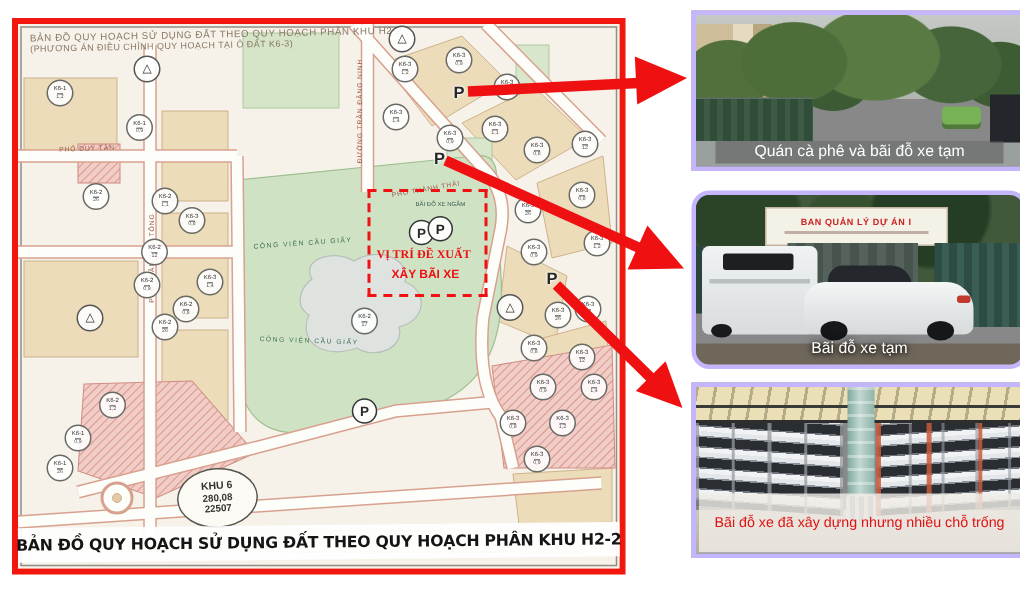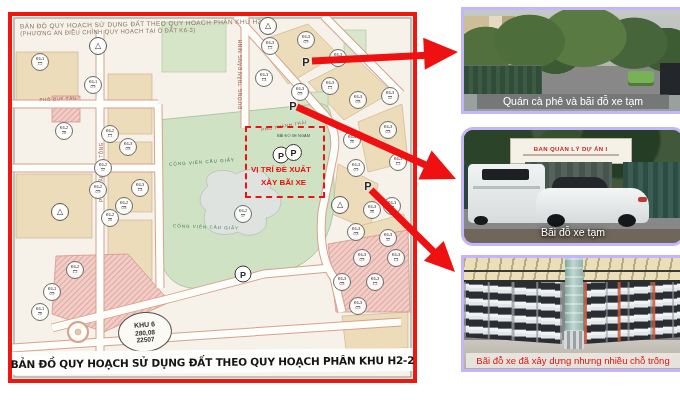--- a/index.html
+++ b/index.html
@@ -26,21 +26,21 @@
   .p-mark{position:absolute;font-size:11px;font-weight:900;color:#26262a;transform:translate(-50%,-50%);
           text-shadow:0 0 2px #fff,0 0 2px #fff;}
   .p-circle{position:absolute;width:15px;height:15px;border:1.3px solid #35353a;border-radius:50%;background:#fdfdfa;
             transform:translate(-50%,-50%);display:flex;align-items:center;justify-content:center;
             font-size:9px;font-weight:800;color:#2a2a2e;}
   #proposal-box{position:absolute;left:233px;top:110px;width:76px;height:68px;z-index:4;
                 border:2.5px dashed #f01212;}
   #proposal-box .note{position:absolute;left:30px;top:5px;font-size:4px;color:#3c5a4e;white-space:nowrap;}
   #proposal-box .pp{position:absolute;left:38px;top:16px;width:15px;height:15px;border:1.4px solid #333;border-radius:50%;
                     background:#fdfdfa;display:flex;align-items:center;justify-content:center;font-size:9px;font-weight:800;color:#222;}
-  #proposal-box .l1{position:absolute;left:4px;top:37px;width:86px;font-size:8px;font-weight:700;color:#ee1010;white-space:nowrap;}
+  #proposal-box .l1{position:absolute;left:4px;top:37px;width:86px;font-size:8px;font-weight:700;color:#ee1010;white-space:nowrap;font-family:Liberation Serif, serif;}
   #proposal-box .l2{position:absolute;left:14px;top:50px;font-size:8px;font-weight:700;color:#ee1010;white-space:nowrap;}
   #stamp{position:absolute;left:106px;top:296px;width:52px;height:38px;z-index:4;border:1.5px solid #55554f;
          border-radius:50%;background:#fbfaf4;transform:rotate(-4deg);
          display:flex;flex-direction:column;align-items:center;justify-content:center;line-height:1.15;color:#33332f;}
   #stamp .s1{font-size:7px;font-weight:700;}
   #stamp .s2,#stamp .s3{font-size:6.5px;font-weight:700;}
   #watermark{position:absolute;left:4px;top:232px;z-index:2;pointer-events:none;}
   #watermark .wm-small{display:block;font-size:9px;font-weight:700;letter-spacing:1px;color:rgba(214,70,70,.75);}
   #watermark .wm-big{display:block;font-size:30px;font-weight:800;letter-spacing:1px;line-height:1;transform:scaleY(1.08);}
   #watermark .wb{color:rgba(122,164,210,.62);}
@@ -123,21 +123,21 @@
       repeating-linear-gradient(90deg, rgba(200,90,60,.85) 0 3px, transparent 3px 34px),
       repeating-linear-gradient(90deg, rgba(150,155,160,.6) 0 2px, transparent 2px 22px),
       repeating-linear-gradient(180deg, #e3e7ea 0 3px, #8a9198 3px 4px, #2a2e33 4px 10px, #6d747b 10px 11px, #f0f2f4 11px 14px);}
   .p3-column{left:46.5%;top:0;width:8%;height:78%;
     background:
       repeating-linear-gradient(180deg, rgba(255,255,255,.35) 0 2px, transparent 2px 9px),
       linear-gradient(90deg,#7fa79e,#c2d8d2 45%,#8fb3aa);}
   .p3-floor{left:0;bottom:0;right:0;height:26%;background:linear-gradient(#ccc7be,#b3aea5);}
   .p3-base{left:46%;bottom:18%;width:9%;height:16%;background:repeating-linear-gradient(90deg,#d6d9da 0 3px,#9aa0a4 3px 6px);}
   .cap3{left:1%;right:1%;bottom:1px;background:rgba(240,237,230,.82);color:#e01212;font-size:9.5px;
-        text-align:center;padding:2px 0;}
+        text-align:center;padding:14px 0;}
 </style>
 </head>
 <body>
 
 <div id="canvas">
 
   <div id="map">
     <svg id="map-art" width="401" height="363" viewBox="0 0 401 363">
       <defs>
         <pattern id="hatch" width="4" height="4" patternUnits="userSpaceOnUse" patternTransform="rotate(45)">

